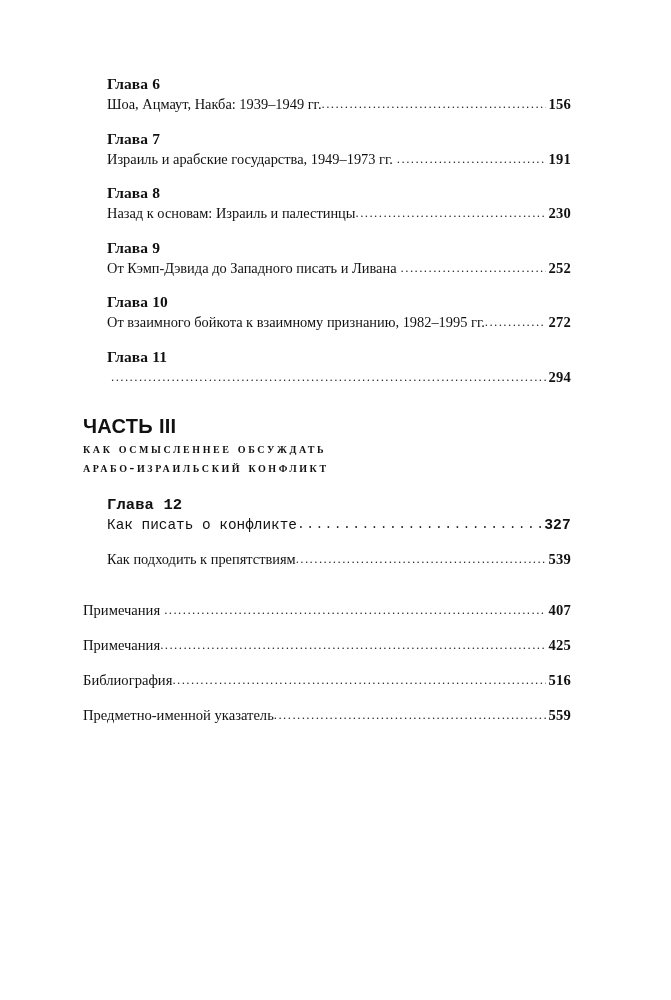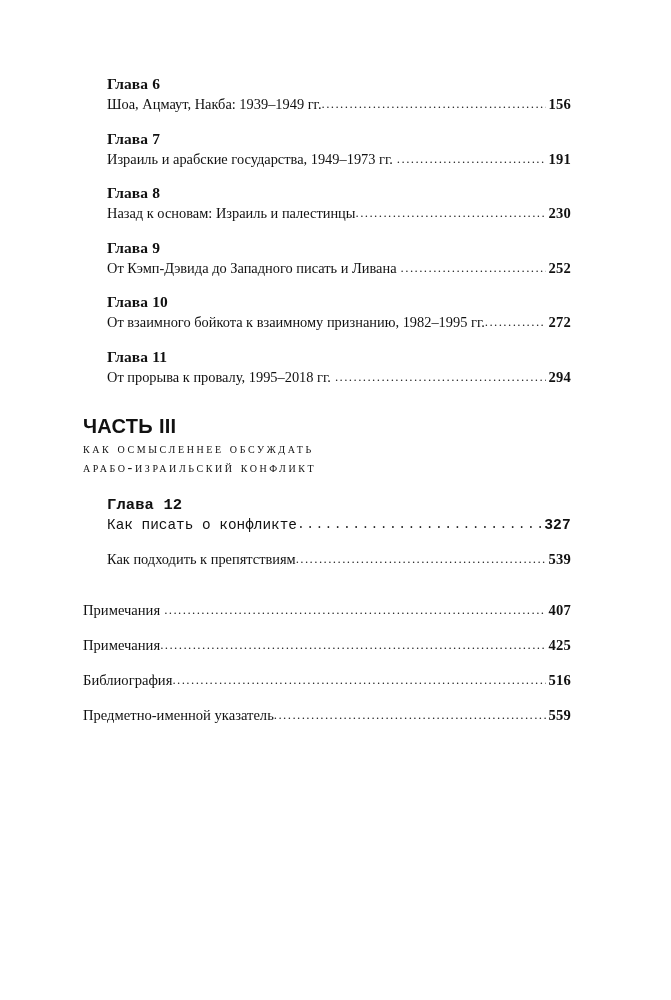--- a/index.html
+++ b/index.html
@@ -92,21 +92,21 @@
     font-size: 20px;
     line-height: 22px;
     letter-spacing: 0.3px;
   }
   .part-subtitle {
     font-size: 14.2px;
     line-height: 19.5px;
     letter-spacing: 2.6px;
     font-variant: small-caps;
     text-transform: lowercase;
-    font-weight: 400;
+    font-weight: 700;
     margin-top: 2px;
   }
   .part-subtitle span {
     display: block;
     white-space: nowrap;
   }
   .part + .chapter {
     margin-top: 17px;
     font-family: Liberation Mono, monospace;
   }
@@ -169,21 +169,20 @@
       <div class="entry">
         <span class="entry-title">От взаимного бойкота к взаимному признанию, 1982–1995 гг.</span>
         <span class="leader"></span>
         <span class="page-num">272</span>
       </div>
     </div>
 
     <div class="chapter">
       <div class="chapter-heading">Глава 11</div>
       <div class="entry gap-before-leader">
-        <span class="entry-title">От прорыва к провалу, 1995–2018 гг.</span>
         <span class="leader"></span>
         <span class="page-num">294</span>
       </div>
     </div>
 
     <div class="part">
       <div class="part-label">ЧАСТЬ III</div>
       <div class="part-subtitle">
         <span>Как осмысленнее обсуждать</span>
         <span>арабо-израильский конфликт</span>

